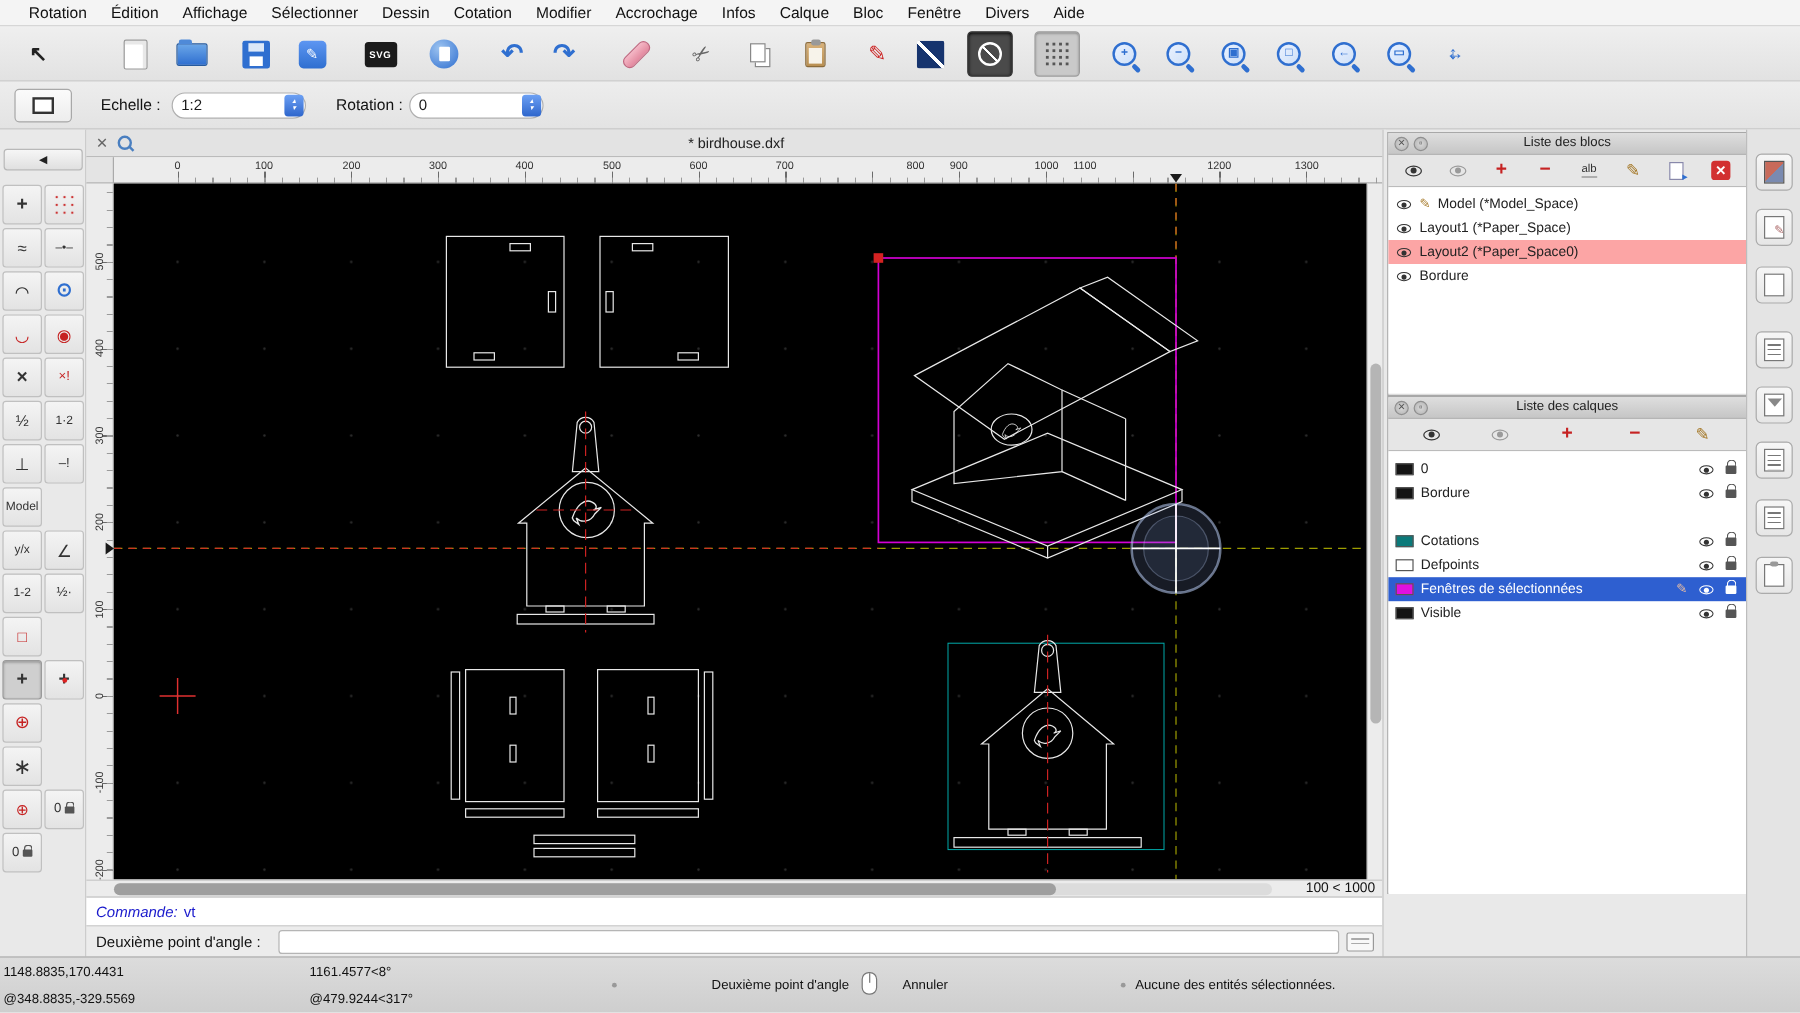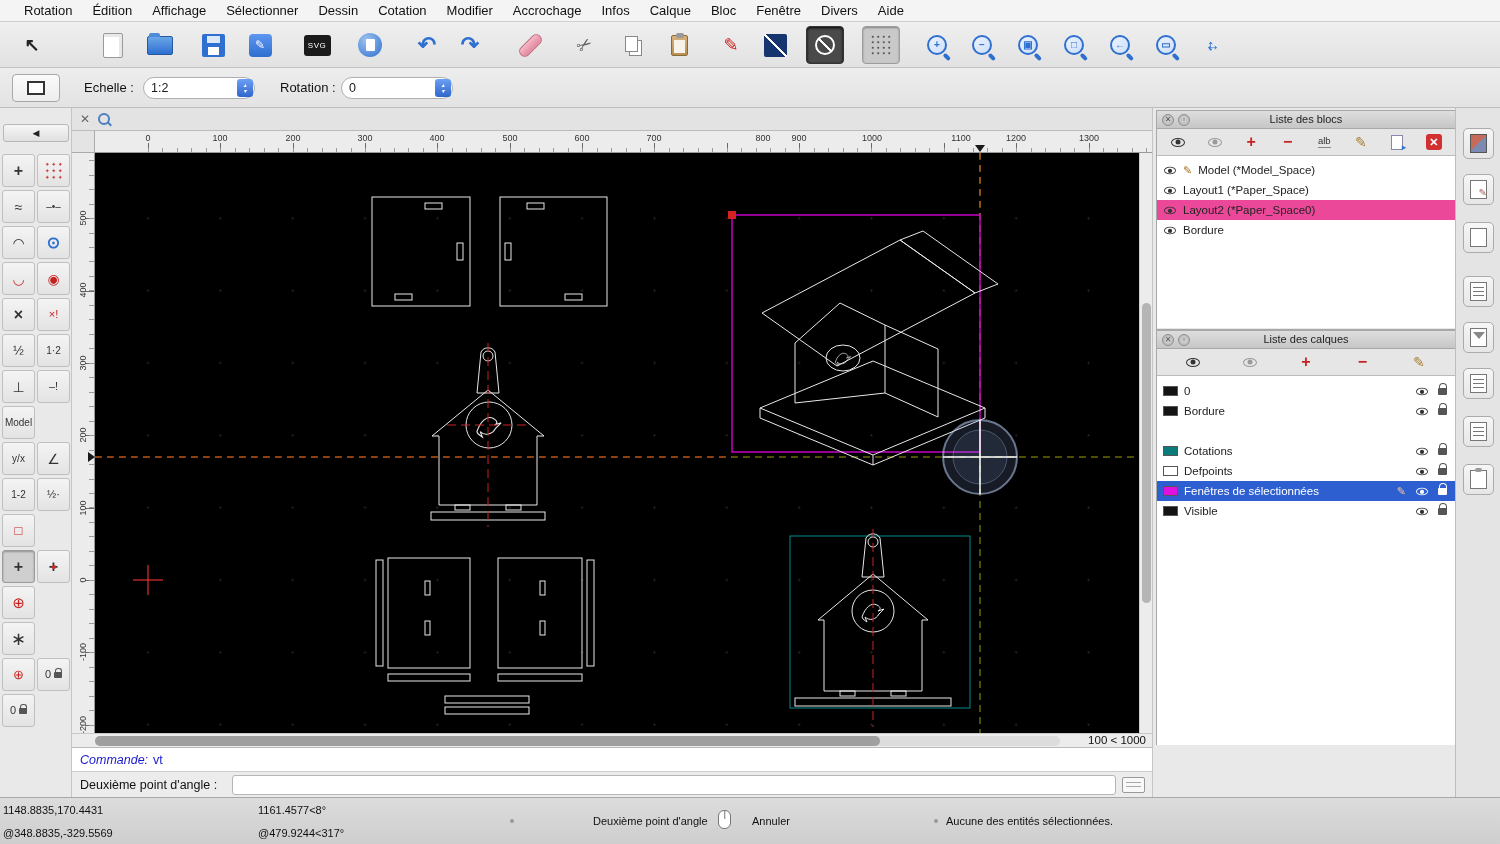--- a/index.html
+++ b/index.html
@@ -20,21 +20,21 @@
   .g14{font-size:14px;line-height:1}.g15{font-size:15px;line-height:1}.g16{font-size:16px;line-height:1;font-weight:bold}
   .g18{font-size:18px;line-height:1}.g22{font-size:22px;font-weight:bold;line-height:1}
   .blue{color:#2f6fd0}.redc{color:#c62222}
   .i-page{width:20px;height:25px;background:#fff;border:1px solid #999;border-radius:2px;box-shadow:inset -3px 3px 0 #e8e8e8}
   .i-folder{width:26px;height:19px;background:linear-gradient(#6aa6e8,#2f6fd0);border:1px solid #255a9e;border-radius:2px;position:relative}
   .i-folder::before{content:'';position:absolute;top:-4px;left:1px;width:11px;height:4px;background:#4f8ad8;border-radius:2px 2px 0 0}
   .i-save{width:23px;height:23px;background:#2f6fd0;border-radius:2px;position:relative}
   .i-save::before{content:'';position:absolute;top:2px;left:5px;width:13px;height:7px;background:#dce8f8}
   .i-save::after{content:'';position:absolute;bottom:2px;left:6px;width:11px;height:8px;background:#fff}
   .i-bluesq{width:23px;height:23px;background:linear-gradient(#5d96f2,#2f6fd0);border-radius:4px;display:flex;align-items:center;justify-content:center;color:#fff;font-size:12px}
-  .i-svg{min-width:27px;height:21px;background:#1b1b1b;border-radius:3px;color:#fff;font-size:8px;font-weight:normal;display:flex;align-items:center;justify-content:center;letter-spacing:.5px;padding:0 2px}
+  .i-svg{min-width:27px;height:21px;background:#1b1b1b;border-radius:3px;color:#fff;font-size:8px;font-weight:bold;display:flex;align-items:center;justify-content:center;letter-spacing:.5px;padding:0 2px}
   .i-preview{width:24px;height:24px;border-radius:50%;background:radial-gradient(circle at 35% 30%,#9cc3f0,#2f6fd0);position:relative}
   .i-preview::after{content:'';position:absolute;left:8px;top:6px;width:9px;height:12px;background:#fff;border-radius:1px}
   .i-erase{width:27px;height:11px;background:linear-gradient(#f5b8c6,#e2889e);border:1px solid #c06880;border-radius:5px;transform:rotate(-45deg)}
   .i-copy{width:13px;height:16px;background:#fff;border:1px solid #888;box-shadow:4px 4px 0 -1px #fff,4px 4px 0 0 #888;margin:-3px 0 0 -3px}
   .i-paste{width:17px;height:21px;background:linear-gradient(#d9b27a,#b98f52);border:1px solid #8a6a3a;border-radius:2px;position:relative}
   .i-paste::before{content:'';position:absolute;top:-3px;left:4px;width:8px;height:5px;background:#999;border-radius:2px}
   .i-paste::after{content:'';position:absolute;left:2px;right:2px;top:4px;bottom:2px;background:#f7f3ea}
   .i-line{width:23px;height:23px;border-radius:2px;background-color:#16346e;background-image:linear-gradient(45deg,transparent 46%,#fff 46%,#fff 54%,transparent 54%)}
   .i-circ{width:20px;height:20px;border:2px solid #fff;border-radius:50%;background-image:linear-gradient(45deg,transparent 46%,#fff 46%,#fff 54%,transparent 54%)}
   .i-dots{width:22px;height:22px;background-image:radial-gradient(#555 1.2px,transparent 1.4px);background-size:5.5px 5.5px}
@@ -106,21 +106,21 @@
   .ptb5{justify-content:space-around}
   .ptbi{width:26px;height:21px;display:flex;align-items:center;justify-content:center}
   .plist{background:#fff;position:relative}
   .eye{width:14px;height:9px;border:1.5px solid #333;border-radius:50%;position:relative;flex:none}
   .eye::after{content:'';position:absolute;left:50%;top:50%;width:5px;height:5px;background:#333;border-radius:50%;transform:translate(-50%,-50%)}
   .eyedim{opacity:.42}
   .eyes{transform:scale(.85)}
   .lockic{width:9px;height:7px;background:#555;border-radius:1px;position:relative;flex:none}
   .lockic::before{content:'';position:absolute;top:-5px;left:1px;width:6px;height:5px;border:1.5px solid #555;border-bottom:none;border-radius:4px 4px 0 0}
   .lrow{position:absolute;left:0;right:0;height:20px;display:flex;align-items:center;font-size:11.5px;color:#222;padding-left:6px;gap:6px}
-  .lrow.sel{background:#ec4899}
+  .lrow.sel{background:#fca5a5}
   .lrow.lsel{background:#2e5fd0;color:#fff}
   .lrow.lsel .eye{border-color:#fff}.lrow.lsel .eye::after{background:#fff}
   .lrow.lsel .lockic{background:#fff}.lrow.lsel .lockic::before{border-color:#fff}
   .sw{width:15px;height:10px;border:1px solid #555;flex:none}
   .rgrow{margin-left:auto;display:flex;align-items:center;gap:9px;padding-right:8px}
   .delbox{width:16px;height:16px;background:#d23030;border-radius:3px;color:#fff;font-size:11px;font-weight:bold;display:flex;align-items:center;justify-content:center}
   .bpage{width:12px;height:15px;background:#fff;border:1px solid #88a;position:relative}
   .bpage::after{content:'▸';position:absolute;right:-4px;bottom:-3px;color:#2f6fd0;font-size:9px}
   .albic{font-size:9.5px;color:#333;border-bottom:1px solid #888;line-height:1.1}
 
@@ -362,36 +362,37 @@
       </div>
     <div class="pbtn" style="left:2px;top:586px">
         <span class="g11">0</span>
         <span class="mini-lock"></span>
       </div>
   </div>
 
   <div class="docbar abs">
     <span class="docx">✕</span>
     <span class="docmag"></span>
+    <div class="doctitle">* birdhouse.dxf</div>
   </div>
 
   <div class="rcorner abs"></div>
   <div class="rulerh abs">
     <span style="left:33px">0</span>
     <span style="left:105px">100</span>
     <span style="left:178px">200</span>
     <span style="left:250px">300</span>
     <span style="left:322px">400</span>
     <span style="left:395px">500</span>
     <span style="left:467px">600</span>
     <span style="left:539px">700</span>
     <span style="left:648px">800</span>
     <span style="left:684px">900</span>
     <span style="left:757px">1000</span>
-    <span style="left:846px">1100</span>
+    <span style="left:789px">1100</span>
     <span style="left:901px">1200</span>
     <span style="left:974px">1300</span>
     <div class="hptr"></div>
   </div>
   <div class="rulerv abs">
     <span style="top:59px">500</span>
     <span style="top:131px">400</span>
     <span style="top:204px">300</span>
     <span style="top:276px">200</span>
     <span style="top:349px">100</span>

